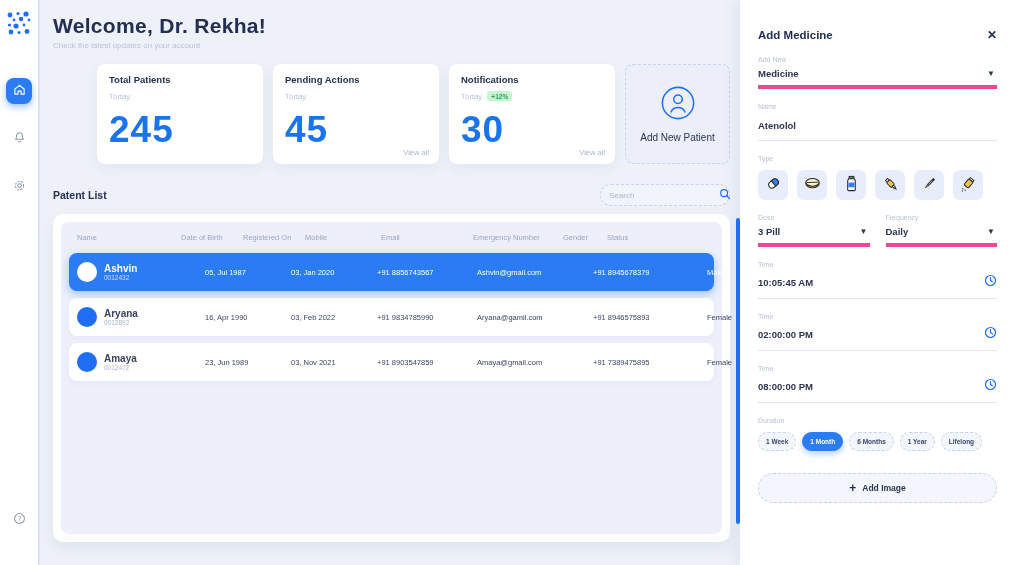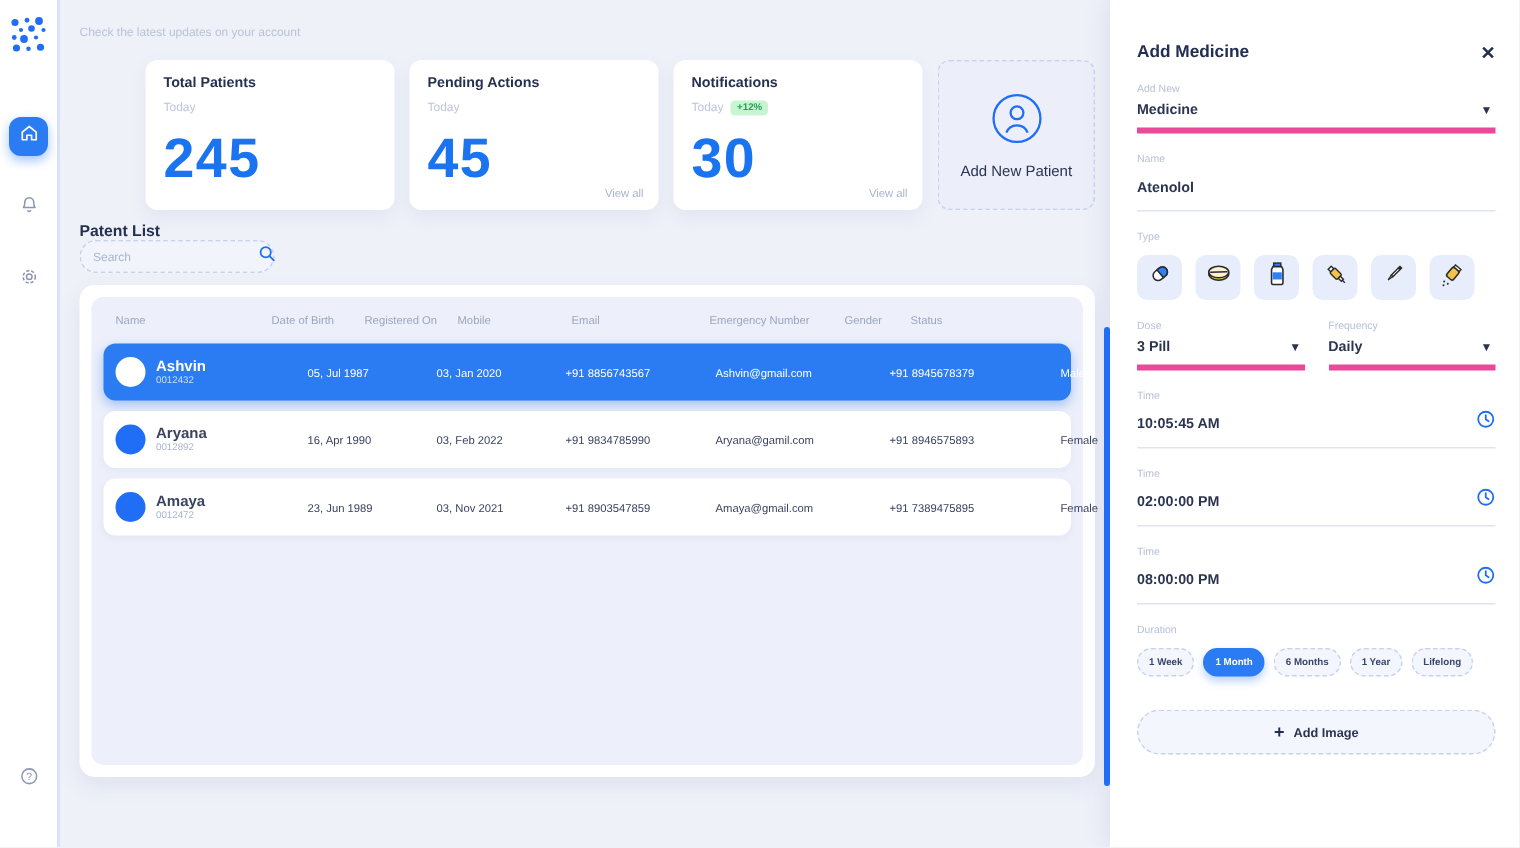--- a/index.html
+++ b/index.html
@@ -21,21 +21,21 @@
   .cards-row { display:flex; gap:10px; margin-top:14px;margin-left:44px; }
   .stat-card { width:166px; height:100px; background:#fff; border-radius:8px; box-shadow:0 5px 12px rgba(90,110,170,.08); padding:10px 12px; position:relative; }
   .stat-title { font-size:9.5px; font-weight:bold; color:#25314f; }
   .stat-period { font-size:8px; color:#bcc5da; margin-top:3px; display:inline-block; }
   .stat-badge { font-size:6.5px; font-weight:bold; color:#27a05a; background:#c9f4d2; border-radius:3px; padding:1.5px 4px; margin-left:5px; vertical-align:1px; }
   .stat-value { font-size:37px; font-weight:bold; color:#1a74f0; margin-top:6px; letter-spacing:1px; }
   .view-all { position:absolute; right:10px; bottom:7px; font-size:7.5px; color:#aab4cf; cursor:pointer; }
   .add-patient { flex:1; height:100px; border:1.5px dashed #c7d3ef; border-radius:8px; background:#eceffa; display:flex; flex-direction:column; align-items:center; justify-content:center; gap:7px; cursor:pointer; }
   .add-patient-label { font-size:10px; color:#2a3554; }
 
-  .list-head { display:flex; justify-content:space-between; margin-top:8px;flex-direction:column; }
+  .list-head { display:flex; justify-content:space-between; align-items:center; margin-top:20px; }
   .list-title { font-size:10.5px; font-weight:bold; color:#25314f; }
   .search-pill { width:130px; height:22px; border:1.2px dashed #c6d1ec; border-radius:12px; display:flex; align-items:center; padding:0 8px; background:#f2f4fb; }
   .search-pill input { border:none; outline:none; background:transparent; flex:1; font-size:8px; color:#55617f; font-family:"Liberation Sans", sans-serif; }
   .search-pill input::placeholder { color:#aab4cf; }
 
   .table-card { margin-top:8px; background:#fff; border-radius:10px; box-shadow:0 6px 14px rgba(90,110,170,.10); padding:8px; height:328px; }
   .table-inner { background:#edf0fa; border-radius:8px; height:100%; padding:6px 8px; }
   .thead { display:flex; align-items:center; height:18px; font-size:7.5px; color:#9aa5c0; padding:0 8px; }
   .col-name { flex:0 0 104px; } .col-dob { flex:0 0 62px; } .col-reg { flex:0 0 62px; }
   .col-mob { flex:0 0 76px; } .col-email { flex:0 0 92px; } .col-emg { flex:0 0 90px; }
@@ -139,20 +139,21 @@
     <span>
       <svg viewBox="0 0 14 14" width="13" height="13">
           <circle cx="7" cy="7" r="5.3" fill="none" stroke="#8b96b3" stroke-width="1.1"></circle>
           <text x="7" y="9.6" font-size="7.5" text-anchor="middle" fill="#8b96b3" font-family="Liberation Sans, sans-serif">?</text>
         </svg>
     </span>
   </div>
 </div>
 
 <div class="main">
+  <div class="welcome-title">Welcome, Dr. Rekha!</div>
   <div class="welcome-sub">Check the latest updates on your account</div>
 
   <div class="cards-row">
     <div class="stat-card">
       <div class="stat-title">Total Patients</div>
       <div><span class="stat-period">Today</span></div>
       <div class="stat-value">245</div>
     </div>
     <div class="stat-card">
       <div class="stat-title">Pending Actions</div>

